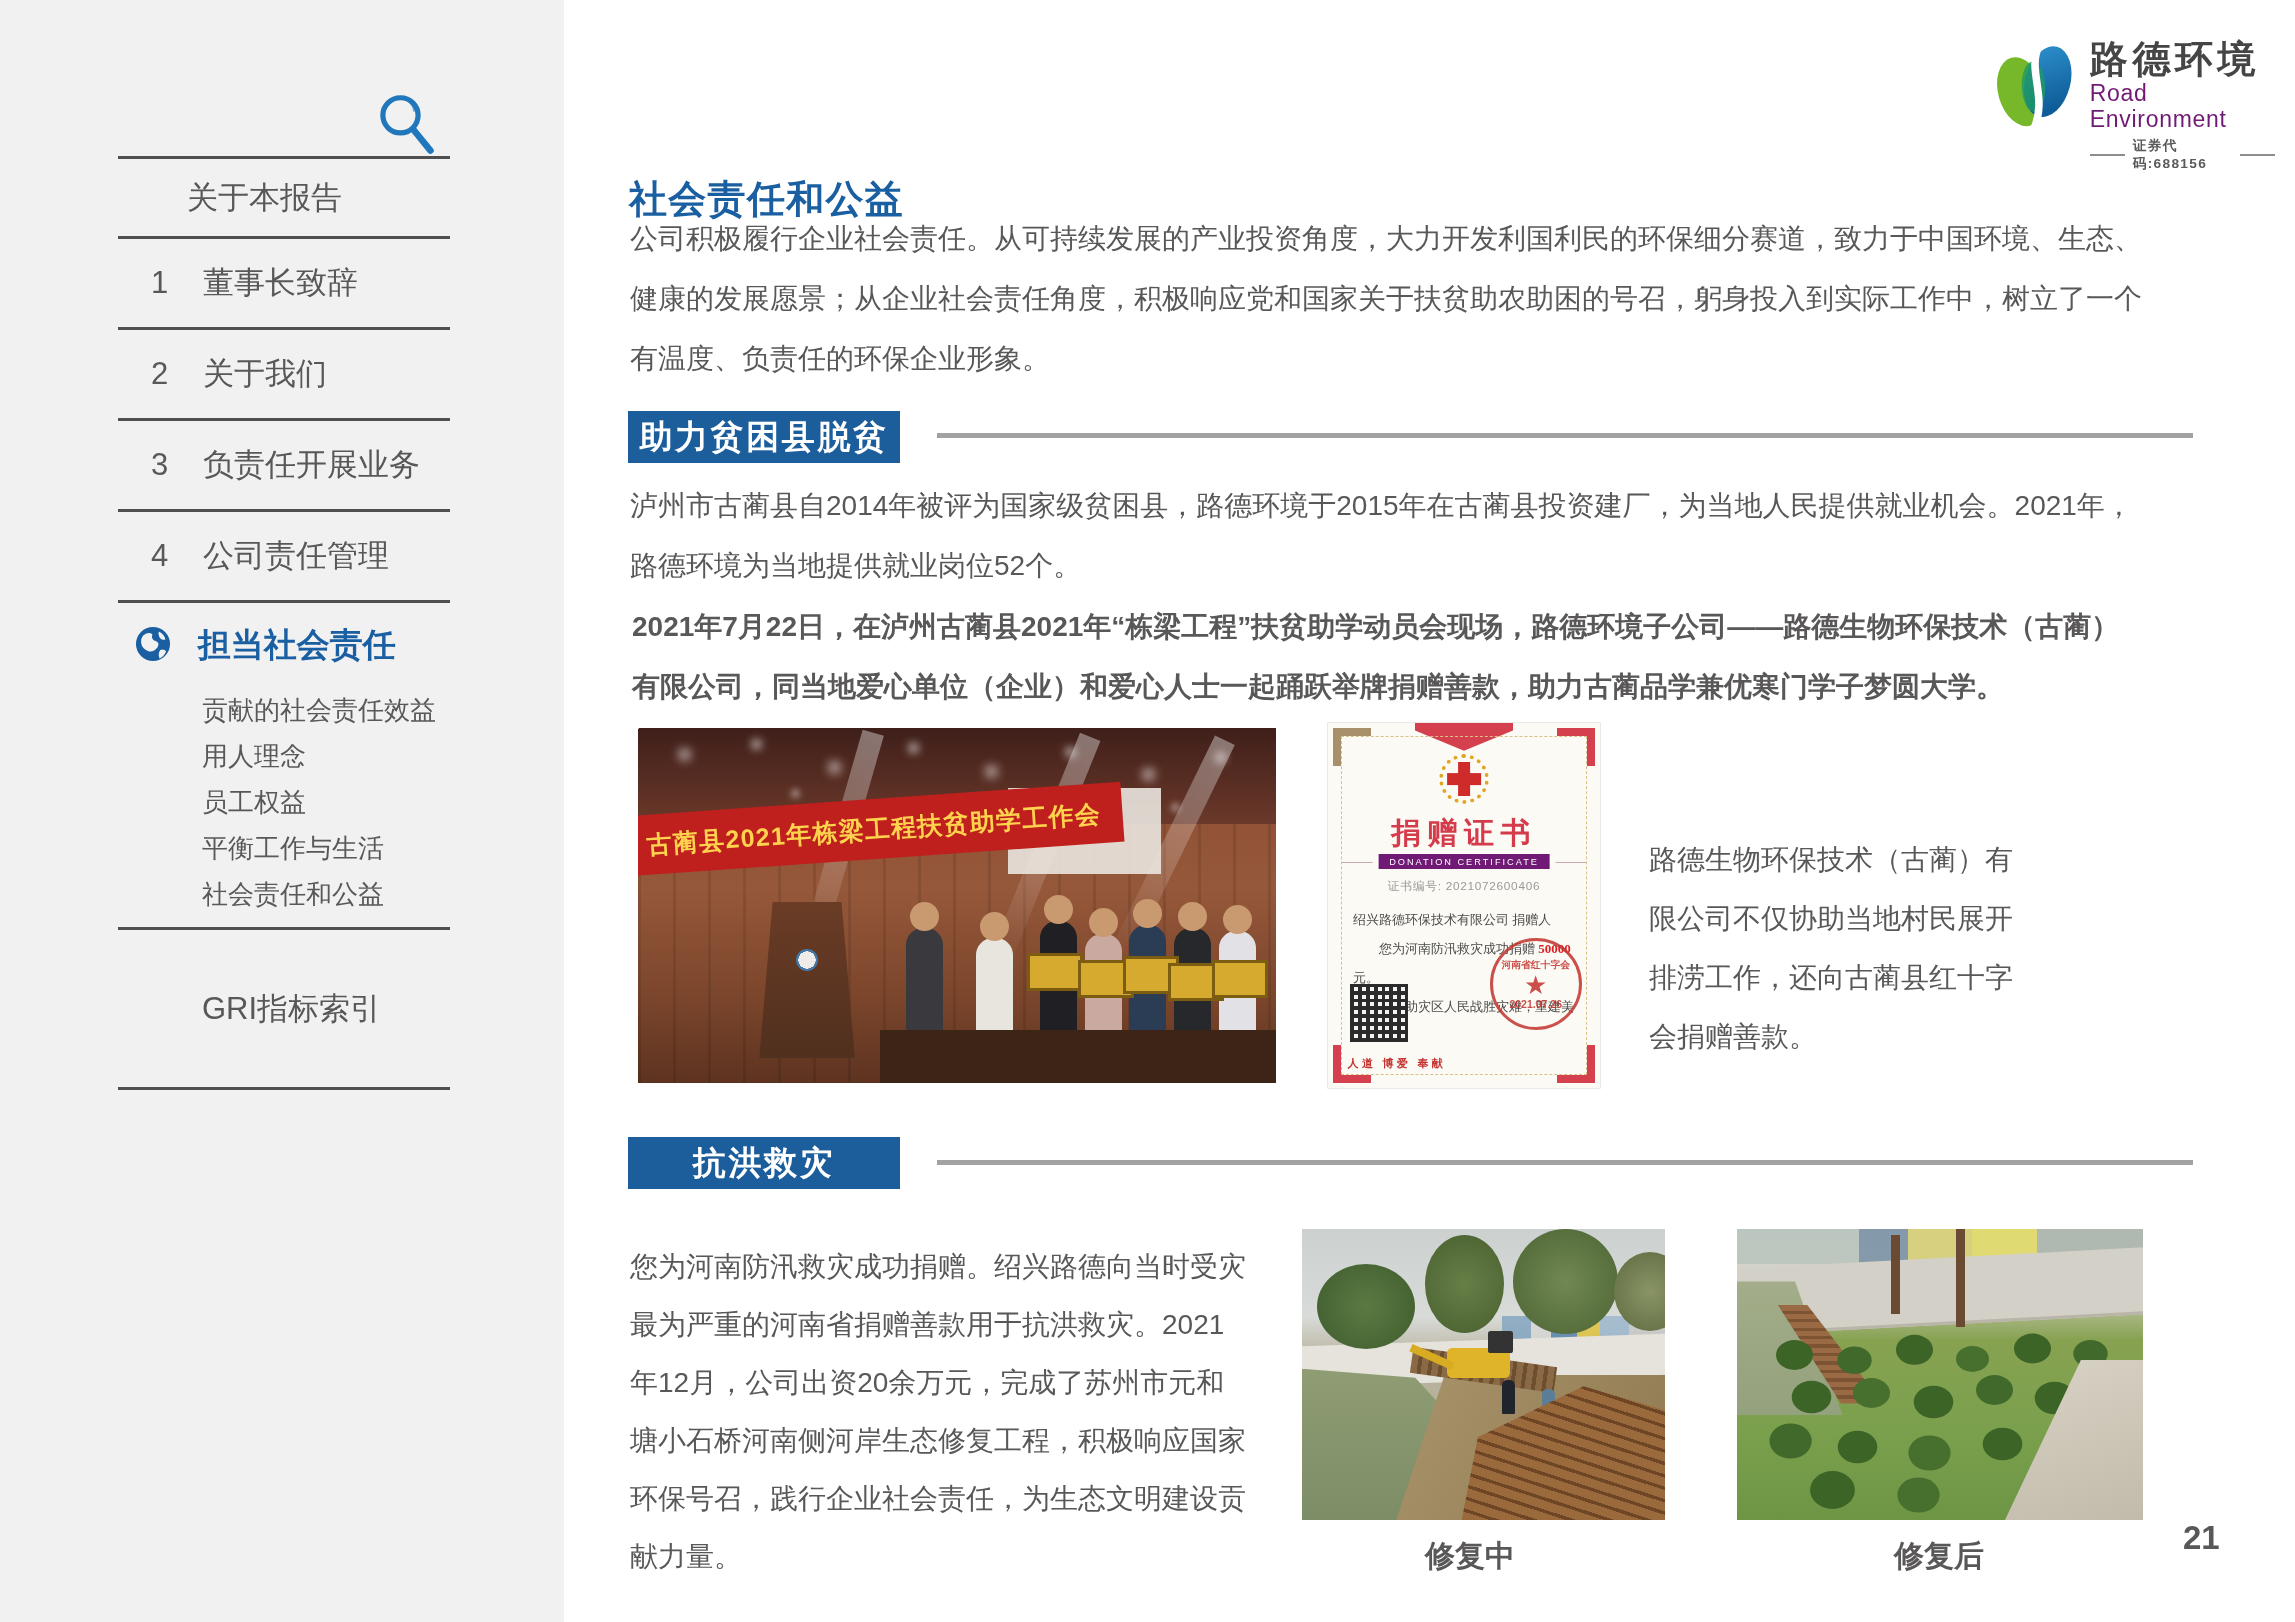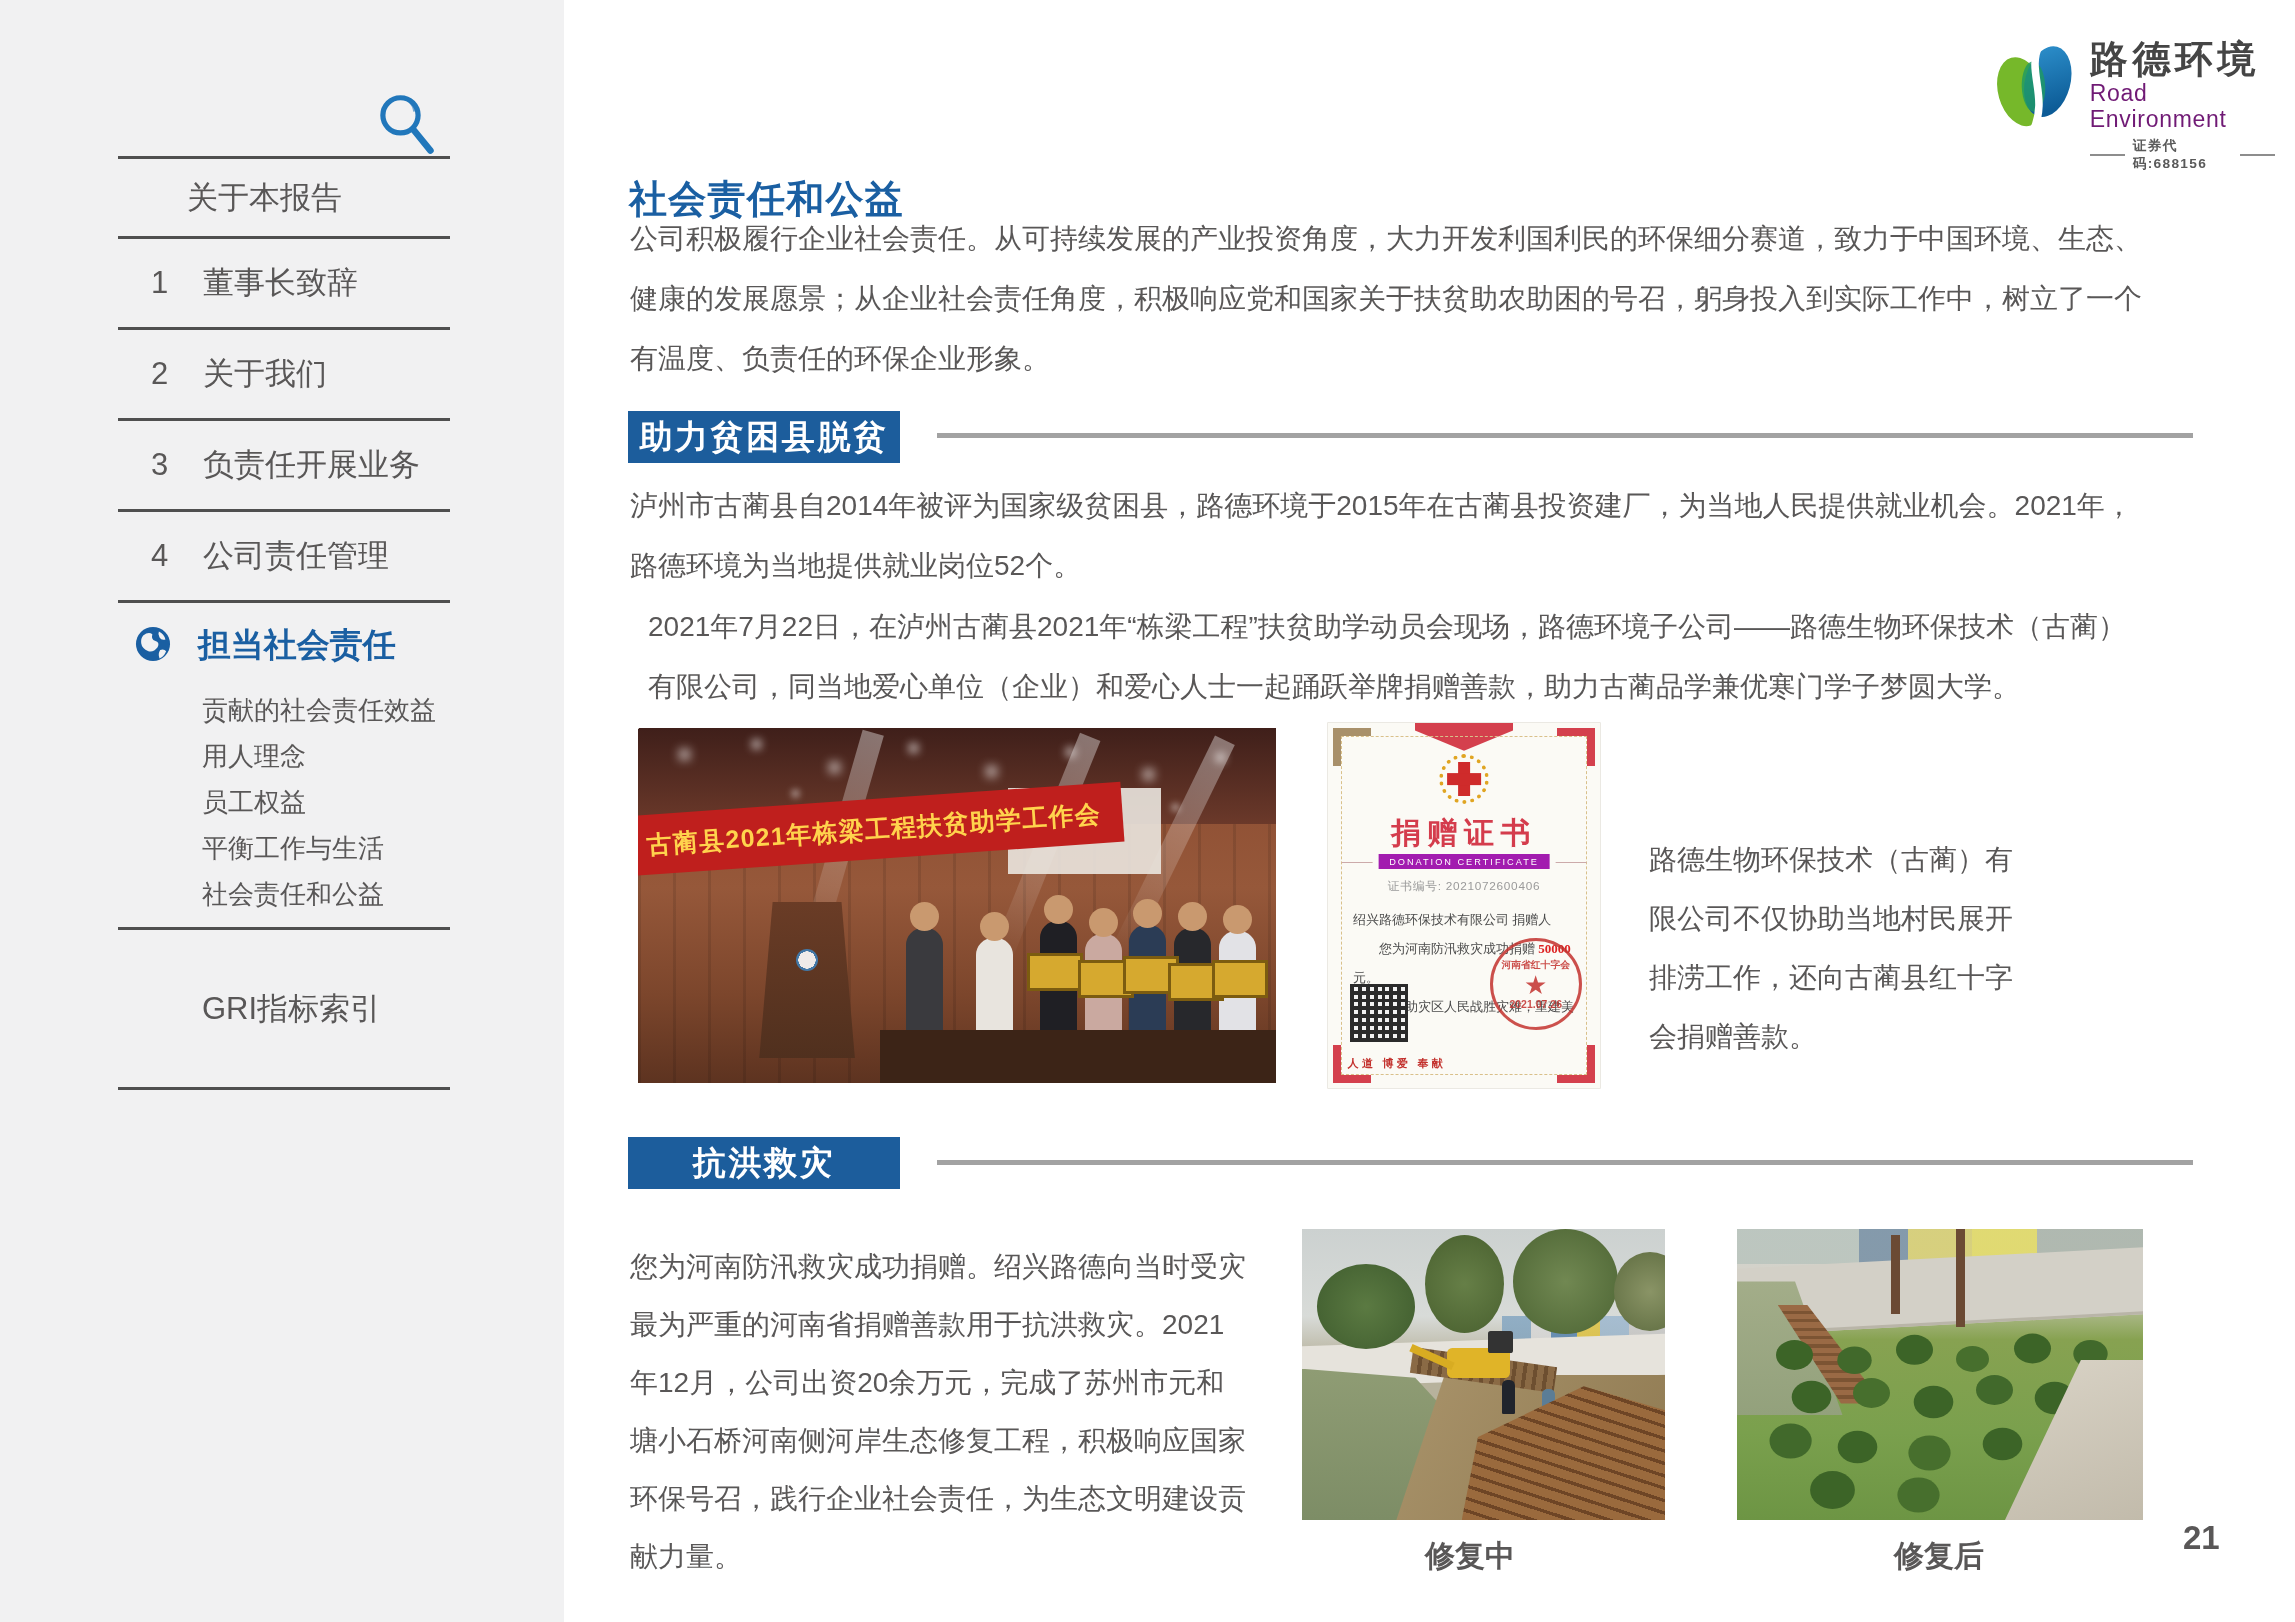--- a/index.html
+++ b/index.html
@@ -73,21 +73,21 @@
   .cc-tr{right:5.2px;top:5.2px;border-right:8.5px solid #d4404d;border-top:8.5px solid #d4404d;}
   .cc-bl{left:5.2px;bottom:5.2px;border-left:8.5px solid #d4404d;border-bottom:8.5px solid #d4404d;}
   .cc-br{right:5.2px;bottom:5.2px;border-right:8.5px solid #d4404d;border-bottom:8.5px solid #d4404d;}
   .cert-ribbon{position:absolute;left:50%;top:-1.3px;width:98px;height:29px;margin-left:-49px;background:#d4404d;
       clip-path:polygon(0 0,100% 0,100% 30%,50% 100%,0 30%);}
   .cert-emblem{position:absolute;left:50%;top:31px;width:50px;height:50px;margin-left:-25px;border-radius:50%;
       border:4.6px dotted #e0a522;box-sizing:border-box;}
   .cert-cross{position:absolute;left:50%;top:50%;width:11.8px;height:34px;transform:translate(-50%,-50%);background:#cf2b2b;}
   .cert-cross::after{content:"";position:absolute;left:50%;top:50%;width:34px;height:11.8px;transform:translate(-50%,-50%);background:#cf2b2b;}
   .cert-title{position:absolute;left:0;top:90px;width:100%;text-align:center;font-size:30px;font-weight:bold;color:#d43c4c;letter-spacing:6.5px;}
-  .cert-sub{position:absolute;left:50%;top:131px;transform:translateX(-50%);background:#a21caf;color:#fff;
+  .cert-sub{position:absolute;left:50%;top:131px;transform:translateX(-50%);background:#701a75;color:#fff;
       font-size:9.2px;letter-spacing:2px;padding:2.6px 10.5px;white-space:nowrap;text-align:right;}
   .cert-sub::before,.cert-sub::after{content:"";position:absolute;top:50%;width:31px;height:1.3px;background:#caa;}
   .cert-sub::before{left:-37px;} .cert-sub::after{right:-37px;}
   .cert-no{position:absolute;left:0;top:156px;width:100%;text-align:center;font-size:11.8px;color:#9a9a9a;letter-spacing:0.7px;}
   .cert-body{position:absolute;left:25px;top:182px;width:226px;font-family:"Liberation Serif","DejaVu Serif",serif;
       font-size:13px;line-height:29px;color:#4a4a4a;}
   .cert-body .ind{text-indent:2em;}
   .amt{color:#d22;font-weight:bold;}
   .cert-seal{position:absolute;right:18.3px;bottom:58px;width:92px;height:92px;border-radius:50%;border:3.9px solid #c3322e;
       box-sizing:border-box;display:flex;flex-direction:column;align-items:center;justify-content:center;opacity:.85;}
@@ -237,21 +237,21 @@
   </div>
 
   <div class="secbox" style="left:628px;top:411px;">助力贫困县脱贫</div>
   <div class="rule" style="top:433px;"></div>
 
   <div class="para" style="left:630px;top:476px;">
     <div>泸州市古蔺县自2014年被评为国家级贫困县，路德环境于2015年在古蔺县投资建厂，为当地人民提供就业机会。2021年，</div>
     <div>路德环境为当地提供就业岗位52个。</div>
   </div>
 
-  <div class="para" style="left:648px;top:597px;">
+  <div class="para" style="left:632px;top:597px;font-weight:bold;">
     <div>2021年7月22日，在泸州古蔺县2021年“栋梁工程”扶贫助学动员会现场，路德环境子公司——路德生物环保技术（古蔺）</div>
     <div>有限公司，同当地爱心单位（企业）和爱心人士一起踊跃举牌捐赠善款，助力古蔺品学兼优寒门学子梦圆大学。</div>
   </div>
 
   <figure class="ph-meeting" style="margin:0;">
     <div class="pm-wood"></div>
     <div class="pm-ceil"></div>
     <div class="pm-lights"></div>
     <div class="pm-beam" style="left:30%;transform:rotate(16deg);"></div>
     <div class="pm-beam" style="left:62%;transform:rotate(22deg);"></div>

